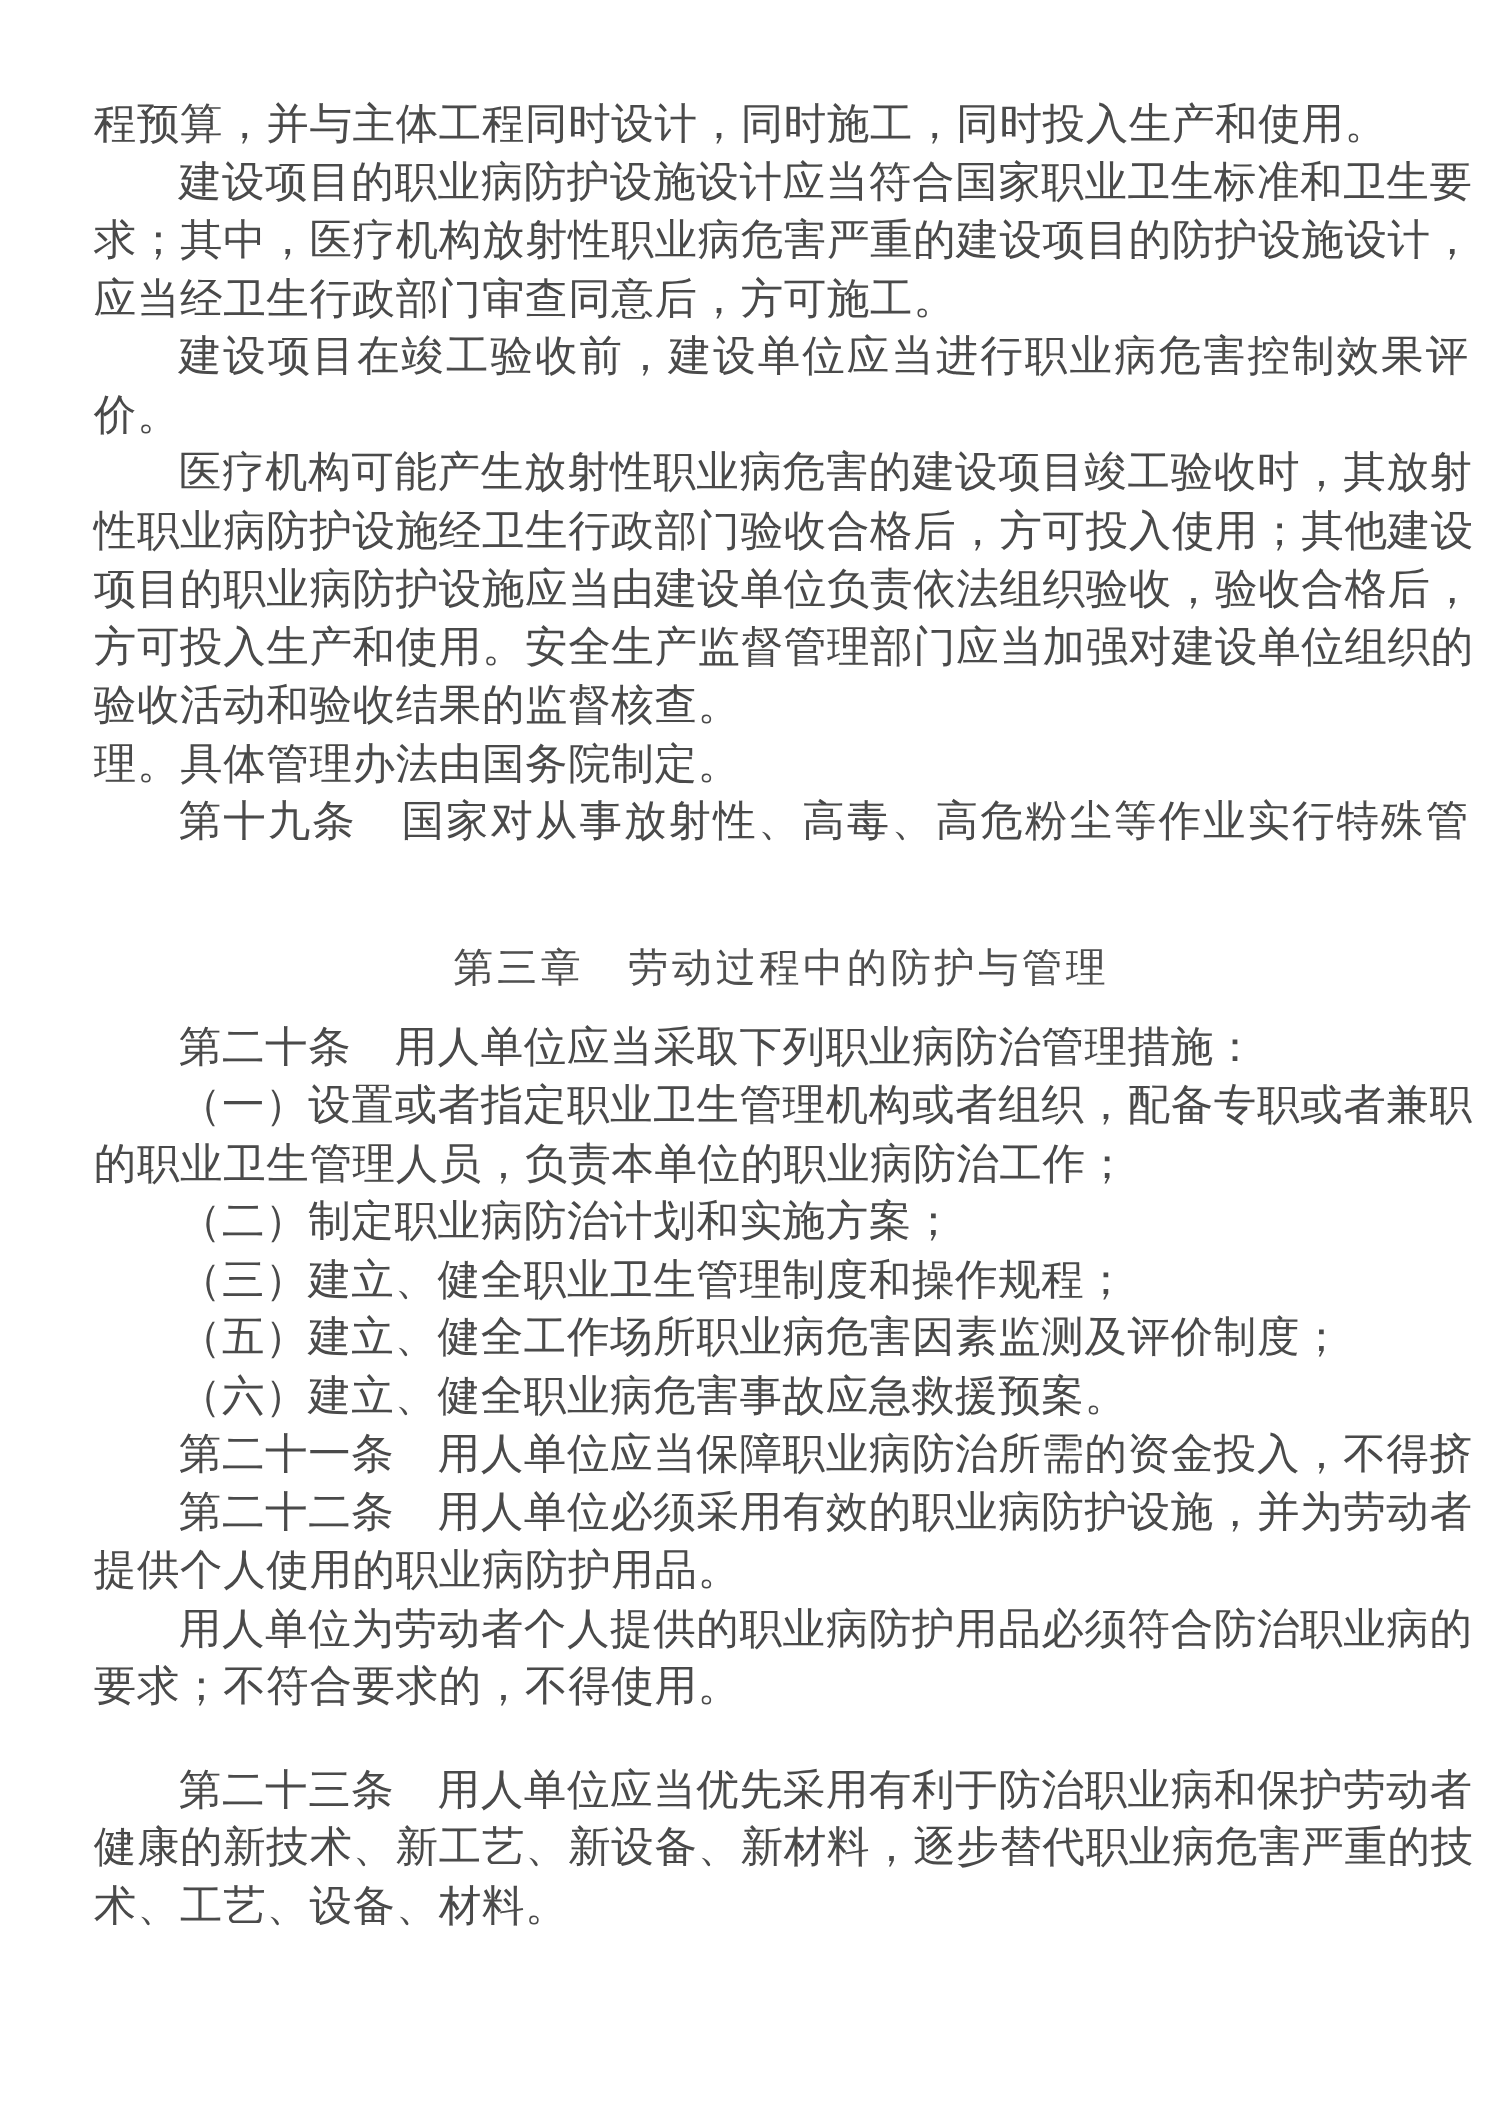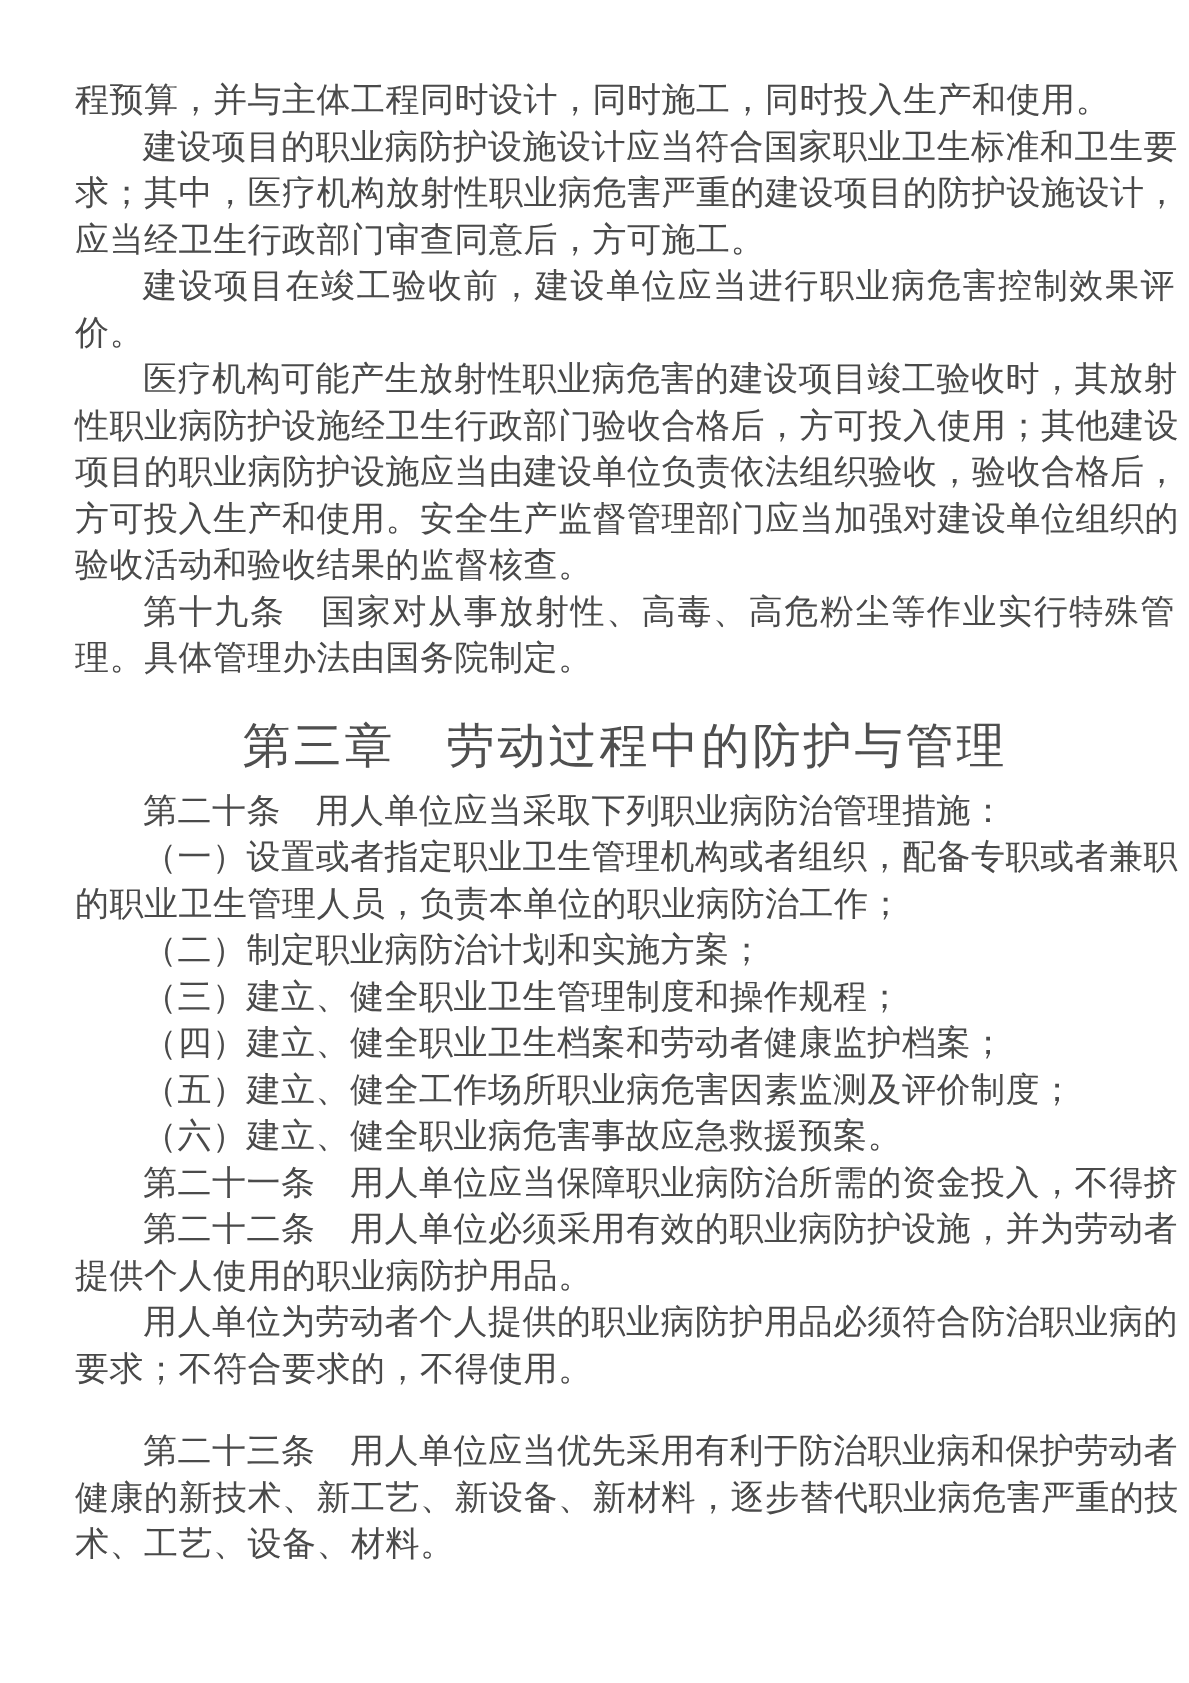--- a/index.html
+++ b/index.html
@@ -30,24 +30,24 @@
     white-space: nowrap;
     text-align: left;
     letter-spacing: 0.5px;
   }
   .line.fill {
     text-align: justify;
     text-align-last: justify;
   }
   .chapter-heading {
     font-family: "Liberation Serif", serif;
-    font-size: 48px;
+    font-size: 32px;
     line-height: 50px;
     height: 50px;
-    margin: 40px 0 16px 0;
+    margin: 68px 0 16px 0;
     text-align: center;
     letter-spacing: 3px;
     color: #4f4f4f;
     white-space: nowrap;
   }
 </style>
 </head>
 <body>
 
 <div class="page">
@@ -57,33 +57,32 @@
         <div class="line fill" style="text-indent: 2em;">建设项目的职业病防护设施设计应当符合国家职业卫生标准和卫生要</div>
         <div class="line fill">求；其中，医疗机构放射性职业病危害严重的建设项目的防护设施设计，</div>
         <div class="line">应当经卫生行政部门审查同意后，方可施工。</div>
         <div class="line fill" style="text-indent: 2em;">建设项目在竣工验收前，建设单位应当进行职业病危害控制效果评</div>
         <div class="line">价。</div>
         <div class="line fill" style="text-indent: 2em;">医疗机构可能产生放射性职业病危害的建设项目竣工验收时，其放射</div>
         <div class="line fill">性职业病防护设施经卫生行政部门验收合格后，方可投入使用；其他建设</div>
         <div class="line fill">项目的职业病防护设施应当由建设单位负责依法组织验收，验收合格后，</div>
         <div class="line fill">方可投入生产和使用。安全生产监督管理部门应当加强对建设单位组织的</div>
         <div class="line">验收活动和验收结果的监督核查。</div>
+        <div class="line">理。具体管理办法由国务院制定。</div>
         <div class="line fill" style="text-indent: 2em;">第十九条　国家对从事放射性、高毒、高危粉尘等作业实行特殊管</div>
-        <div class="line">理。具体管理办法由国务院制定。</div>
       </div>
 
     <div class="chapter-heading">第三章　劳动过程中的防护与管理</div>
 
     <div class="textblock">
         <div class="line" style="text-indent: 2em;">第二十条　用人单位应当采取下列职业病防治管理措施：</div>
         <div class="line fill" style="text-indent: 2em;">（一）设置或者指定职业卫生管理机构或者组织，配备专职或者兼职</div>
         <div class="line">的职业卫生管理人员，负责本单位的职业病防治工作；</div>
         <div class="line" style="text-indent: 2em;">（二）制定职业病防治计划和实施方案；</div>
         <div class="line" style="text-indent: 2em;">（三）建立、健全职业卫生管理制度和操作规程；</div>
-        <div class="line" style="text-indent: 2em;">（四）建立、健全职业卫生档案和劳动者健康监护档案；</div>
         <div class="line" style="text-indent: 2em;">（五）建立、健全工作场所职业病危害因素监测及评价制度；</div>
         <div class="line" style="text-indent: 2em;">（六）建立、健全职业病危害事故应急救援预案。</div>
         <div class="line fill" style="text-indent: 2em;">第二十一条　用人单位应当保障职业病防治所需的资金投入，不得挤</div>
         <div class="line fill" style="text-indent: 2em;">第二十二条　用人单位必须采用有效的职业病防护设施，并为劳动者</div>
         <div class="line">提供个人使用的职业病防护用品。</div>
         <div class="line fill" style="text-indent: 2em;">用人单位为劳动者个人提供的职业病防护用品必须符合防治职业病的</div>
         <div class="line">要求；不符合要求的，不得使用。</div>
         <div class="line fill" style="text-indent: 2em; margin-top: 36px;">第二十三条　用人单位应当优先采用有利于防治职业病和保护劳动者</div>
         <div class="line fill">健康的新技术、新工艺、新设备、新材料，逐步替代职业病危害严重的技</div>
         <div class="line">术、工艺、设备、材料。</div>

